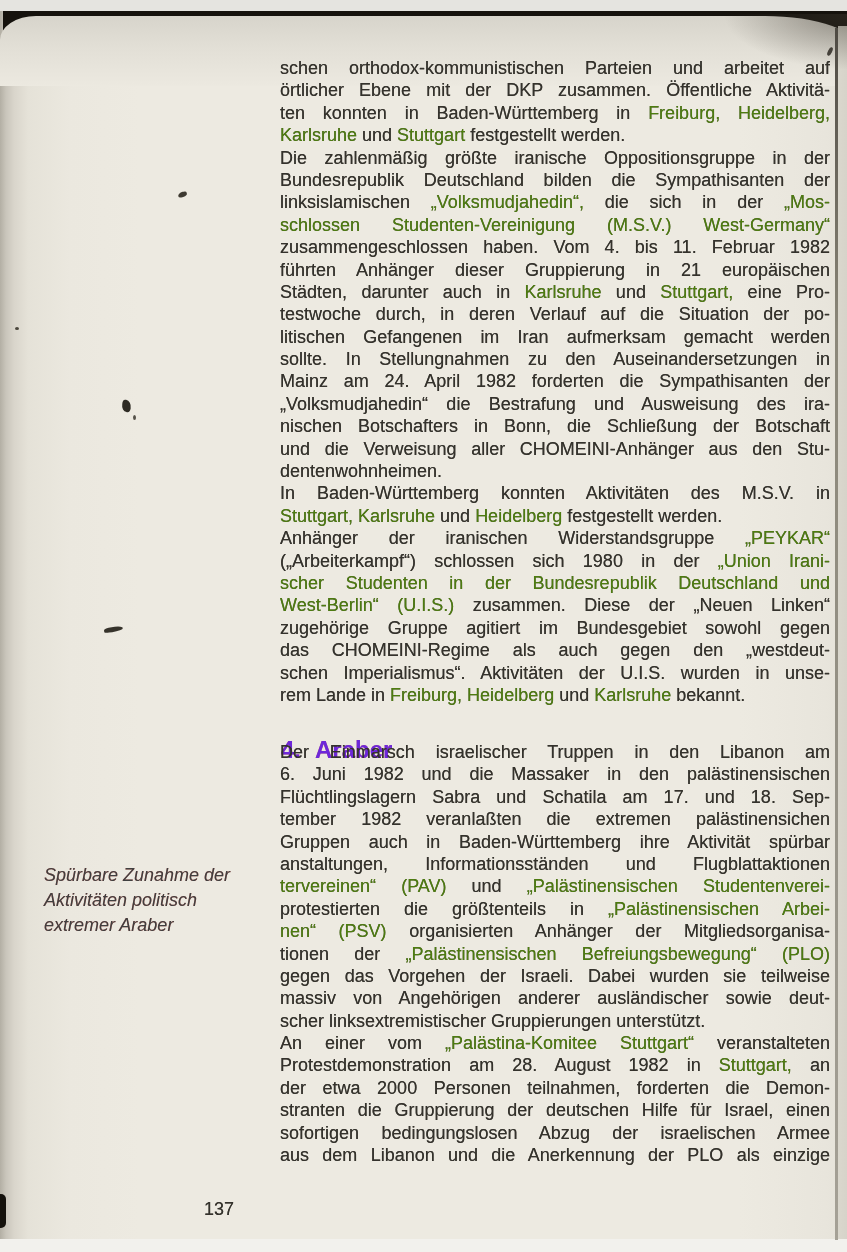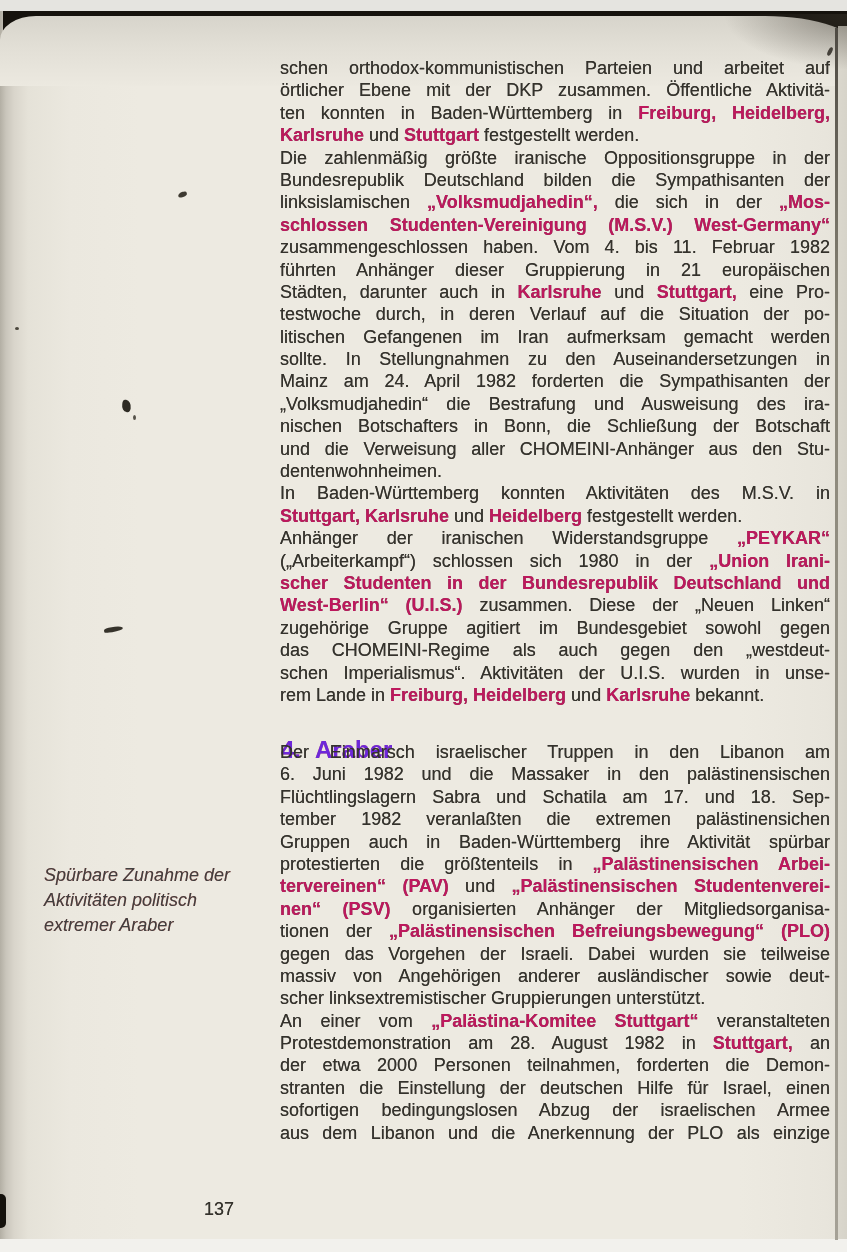--- a/index.html
+++ b/index.html
@@ -35,21 +35,21 @@
   .s6{left:828px;top:47px;width:4px;height:9px;background:#45413a;border-radius:45%;transform:rotate(26deg);}
 
   
   .textcol{position:absolute;left:280px;width:550px;z-index:10;
     font-size:18px;line-height:22.4px;color:#34322c;
     text-shadow:0 0 .3px rgba(44,42,36,.75);}
   .block1{top:57px;}
   .block2{top:741px;}
   .line{height:22.4px;overflow:hidden;text-align:justify;text-align-last:justify;}
   .line.end{text-align-last:left;}
-  .b{font-weight:bold;color:#be185d;}
+  .b{font-weight:normal;color:#4d7c0f;}
 
   .heading{position:absolute;left:281px;top:736px;z-index:10;font-size:24px;font-weight:bold;
     color:#c63842;line-height:28px;text-shadow:0 0 .3px rgba(198,56,66,.7);}
   .heading .num{margin-right:14px;}
 
   .margin-note{position:absolute;left:44px;top:863px;width:225px;z-index:10;
     font-size:18px;line-height:25px;font-style:italic;color:#dc4a40;
     text-shadow:0 0 .3px rgba(220,74,64,.7);}
 
   .page-number{position:absolute;left:188px;top:1198px;width:62px;z-index:10;
@@ -118,29 +118,30 @@
       <div>Aktivitäten politisch</div>
       <div>extremer Araber</div>
     </div>
 
   <div class="textcol block2" style="color: rgb(52, 50, 44);">
       <div class="line"><span>Der Einmarsch israelischer Truppen in den Libanon am</span></div>
       <div class="line"><span>6. Juni 1982 und die Massaker in den palästinensischen</span></div>
       <div class="line"><span>Flüchtlingslagern Sabra und Schatila am 17. und 18. Sep-</span></div>
       <div class="line"><span>tember 1982 veranlaßten die extremen palästinensichen</span></div>
       <div class="line"><span>Gruppen auch in Baden-Württemberg ihre Aktivität spürbar</span></div>
+      <div class="line"><span>anstaltungen, Informationsständen und Flugblattaktionen</span></div>
+      <div class="line"><span class="b">tervereinen“ (PAV)</span><span> und </span><span class="b">„Palästinensischen Studentenverei-</span></div>
       <div class="line"><span>protestierten die größtenteils in </span><span class="b">„Palästinensischen Arbei-</span></div>
-      <div class="line"><span class="b">tervereinen“ (PAV)</span><span> und </span><span class="b">„Palästinensischen Studentenverei-</span></div>
       <div class="line"><span class="b">nen“ (PSV)</span><span> organisierten Anhänger der Mitgliedsorganisa-</span></div>
       <div class="line"><span>tionen der </span><span class="b">„Palästinensischen Befreiungsbewegung“ (PLO)</span></div>
       <div class="line"><span>gegen das Vorgehen der Israeli. Dabei wurden sie teilweise</span></div>
       <div class="line"><span>massiv von Angehörigen anderer ausländischer sowie deut-</span></div>
       <div class="line end"><span>scher linksextremistischer Gruppierungen unterstützt.</span></div>
       <div class="line"><span>An einer vom </span><span class="b">„Palästina-Komitee Stuttgart“</span><span> veranstalteten</span></div>
       <div class="line"><span>Protestdemonstration am 28. August 1982 in </span><span class="b">Stuttgart,</span><span> an</span></div>
       <div class="line"><span>der etwa 2000 Personen teilnahmen, forderten die Demon-</span></div>
-      <div class="line"><span>stranten die Einstellung der deutschen Hilfe für Israel, einen</span></div>
+      <div class="line"><span>stranten die Gruppierung der deutschen Hilfe für Israel, einen</span></div>
       <div class="line"><span>sofortigen bedingungslosen Abzug der israelischen Armee</span></div>
       <div class="line"><span>aus dem Libanon und die Anerkennung der PLO als einzige</span></div>
     </div>
 
   <div class="page-number" style="color: rgb(52, 50, 44);">137</div>
 </div>
 
 </body></html>

